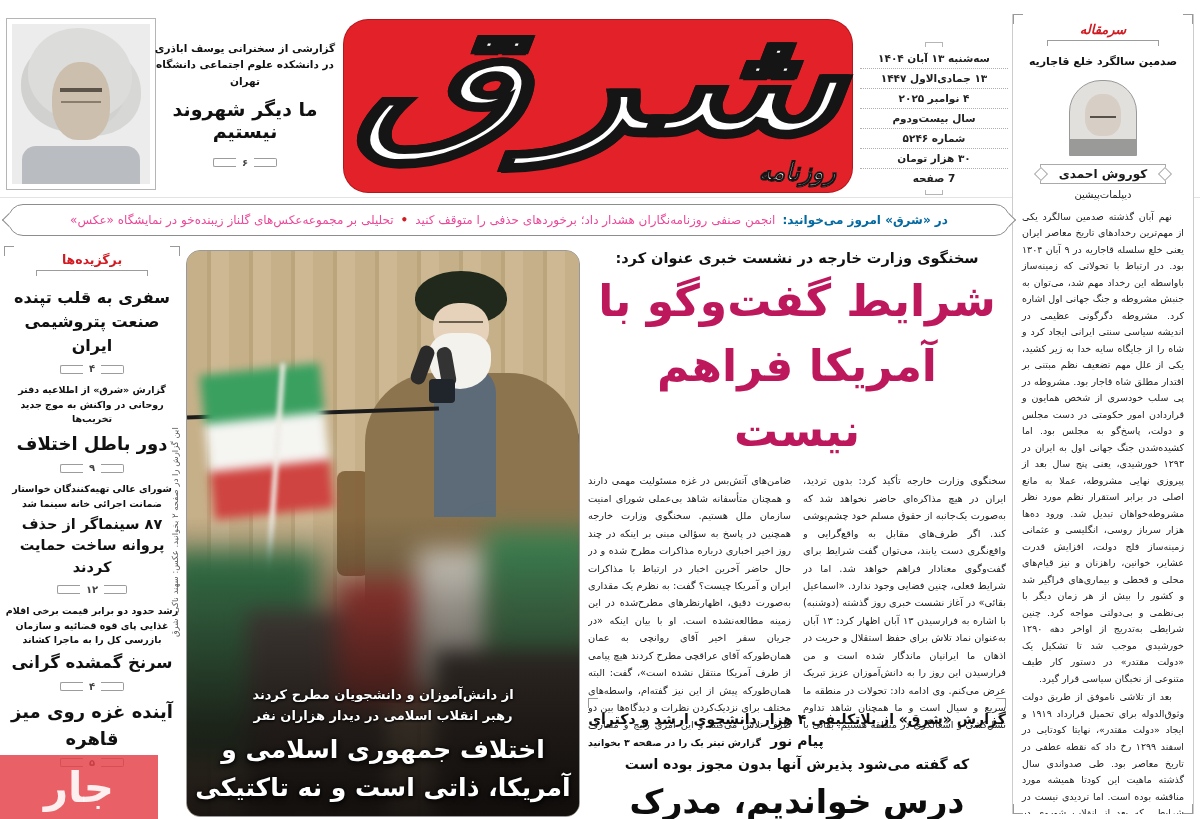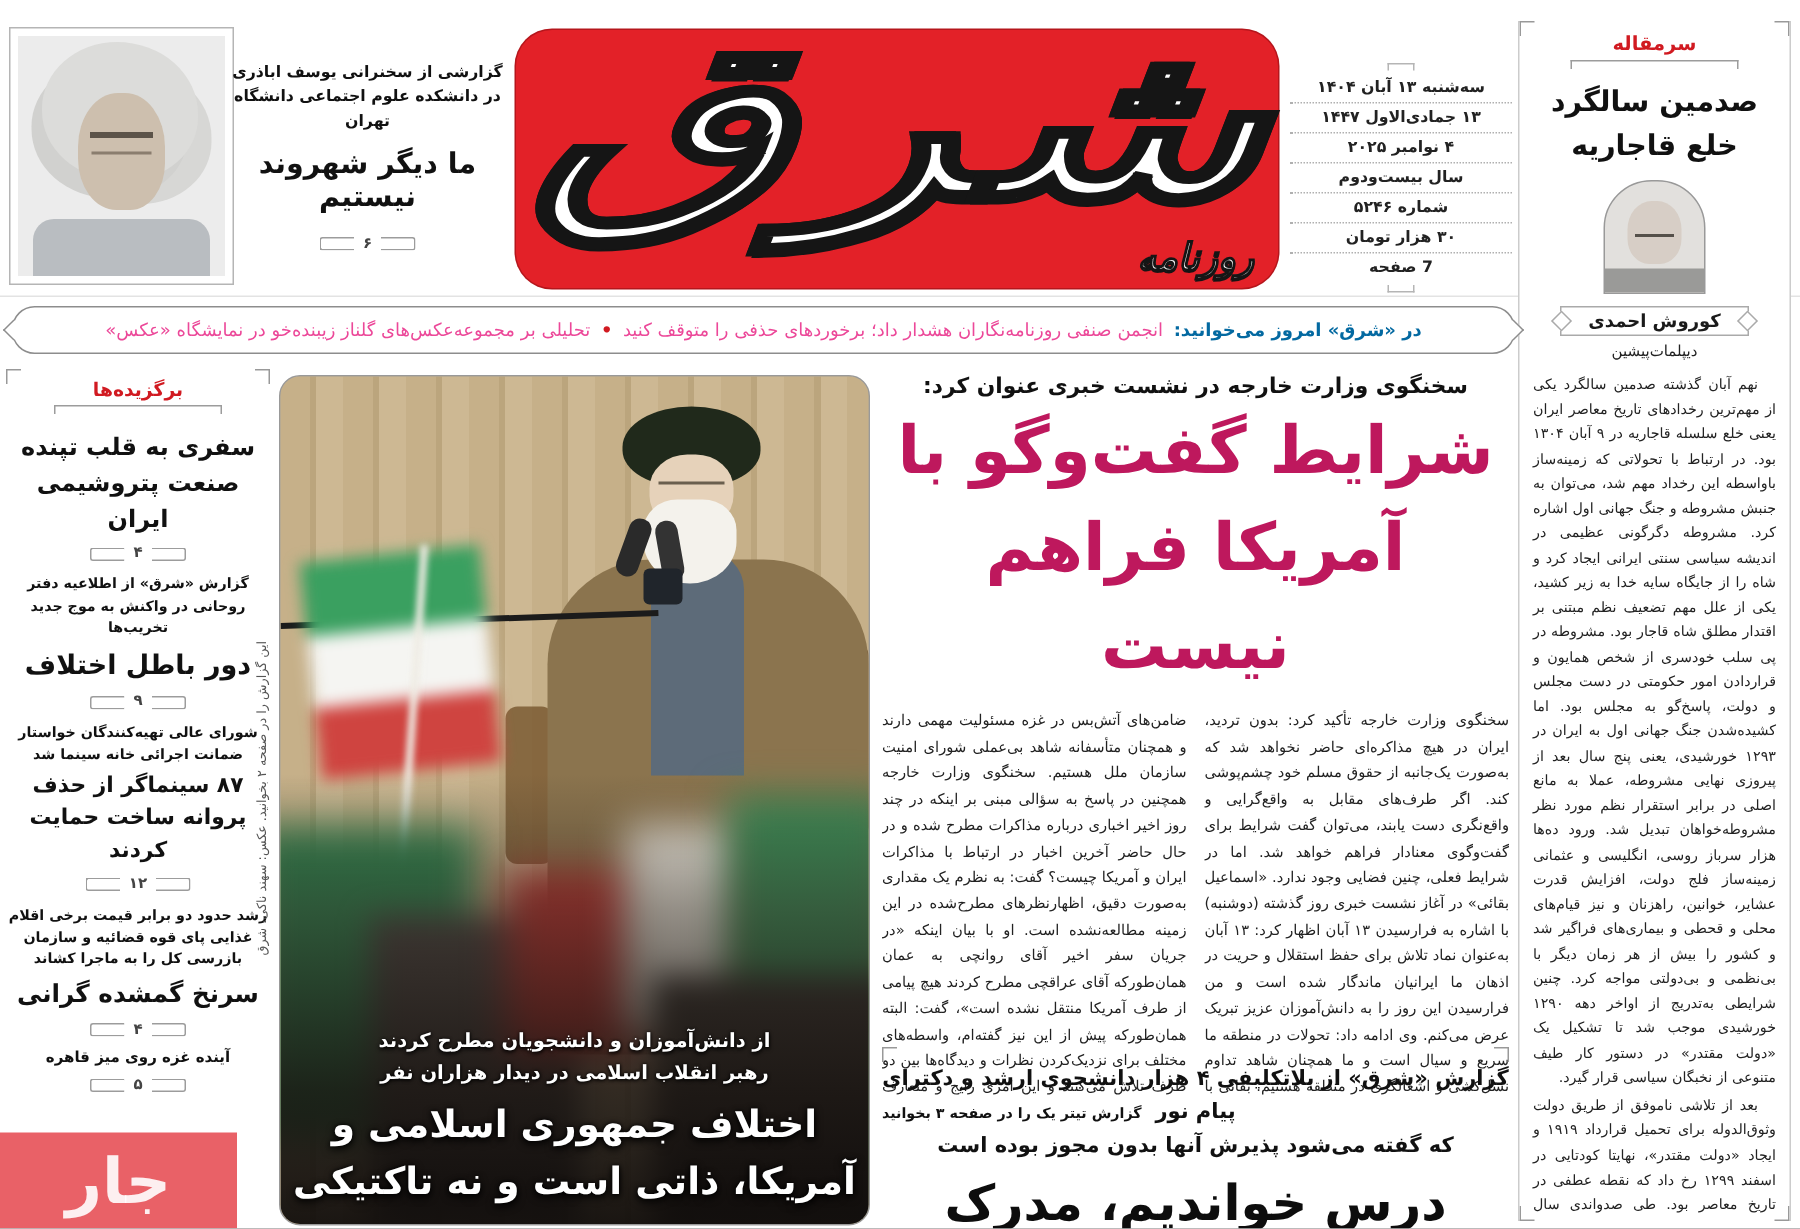--- a/index.html
+++ b/index.html
@@ -43,22 +43,22 @@
             -webkit-text-stroke:1px #151515;text-shadow:0 1px 0 #151515;}
 
   .date-block{left:860px;top:42px;width:148px;}
   .date-rows{margin-top:2px;}
   .date-row{height:19px;line-height:19px;border-bottom:1px dotted #b0b0b0;font-size:10.5px;font-weight:bold;
             text-align:center;color:#222;white-space:nowrap;overflow:hidden;}
 
   
   .editorial{left:1012px;top:14px;width:182px;height:800px;border-left:1px solid #ccc;border-right:1px solid #ccc;
              padding:8px 9px;box-sizing:border-box;overflow:hidden;background:#fff;}
-  .ed-label{color:#d11a21;font-weight:bold;font-size:13px;text-align:center;}
-  .ed-headline{font-size:19px;font-weight:bold;text-align:center;line-height:1.5;color:#111;}
+  .ed-label{color:#d11a21;font-weight:bold;font-size:13px;text-align:center;font-style:italic;}
+  .ed-headline{font-size:11px;font-weight:bold;text-align:center;line-height:1.5;color:#111;}
   .ed-photo{position:relative;width:66px;height:74px;margin:9px auto 0;border:1px solid #999;border-radius:32px 32px 0 0;
             background:#e2e0dd;overflow:hidden;}
   .ap-face{position:absolute;left:15px;top:13px;width:36px;height:42px;background:#d7cec6;border-radius:45% 45% 40% 40%;}
   .ap-glass{position:absolute;left:20px;top:30px;width:26px;height:5px;border-bottom:2px solid #55504a;}
   .ap-suit{position:absolute;left:0;bottom:0;width:100%;height:16px;background:#9a9a98;}
   .author-frame{position:relative;width:112px;margin:8px auto 0;border:1px solid #aaa;padding:2px 6px;
                 font-size:12px;font-weight:bold;text-align:center;background:#fff;}
   .author-frame:before,.author-frame:after{content:"";position:absolute;top:50%;width:8px;height:8px;border:1px solid #aaa;
                 background:#fff;transform:translateY(-50%) rotate(45deg);}
   .author-frame:before{right:-5px}.author-frame:after{left:-5px}
@@ -79,21 +79,21 @@
 
   
   .highlights{left:4px;top:246px;width:176px;height:570px;text-align:center;}
   .hl-label{color:#d11a21;font-weight:bold;font-size:12.5px;margin-top:6px;}
   .hl-kicker{font-size:9.5px;font-weight:bold;line-height:1.55;margin-top:9px;color:#111;}
   .hl-headline{font-weight:bold;color:#111;line-height:1.5;}
   .hl-h1{font-size:16px;margin-top:10px;}
   .hl-h2{font-size:18px;margin-top:3px;}
   .hl-h3{font-size:14.5px;margin-top:2px;}
   .hl-h4{font-size:16.5px;margin-top:3px;}
-  .hl-h5{font-size:10px;margin-top:0;}
+  .hl-h5{font-size:18px;margin-top:0;}
 
   .watermark{left:0;top:755px;width:158px;height:64px;background:rgba(228,62,70,.82);z-index:30;
              display:flex;align-items:center;justify-content:center;}
   .watermark span{font-size:42px;font-weight:bold;color:rgba(255,255,255,.9);letter-spacing:6px;}
 
   
   .photo-credit{left:170px;top:250px;height:565px;width:14px;writing-mode:vertical-rl;transform:rotate(180deg);
                 font-size:8.5px;color:#555;text-align:center;white-space:nowrap;overflow:hidden;}
   .photo{left:186px;top:250px;width:392px;height:565px;border:1px solid #999;border-radius:14px;overflow:hidden;background:#c6b089;}
   .ph{position:absolute;}

